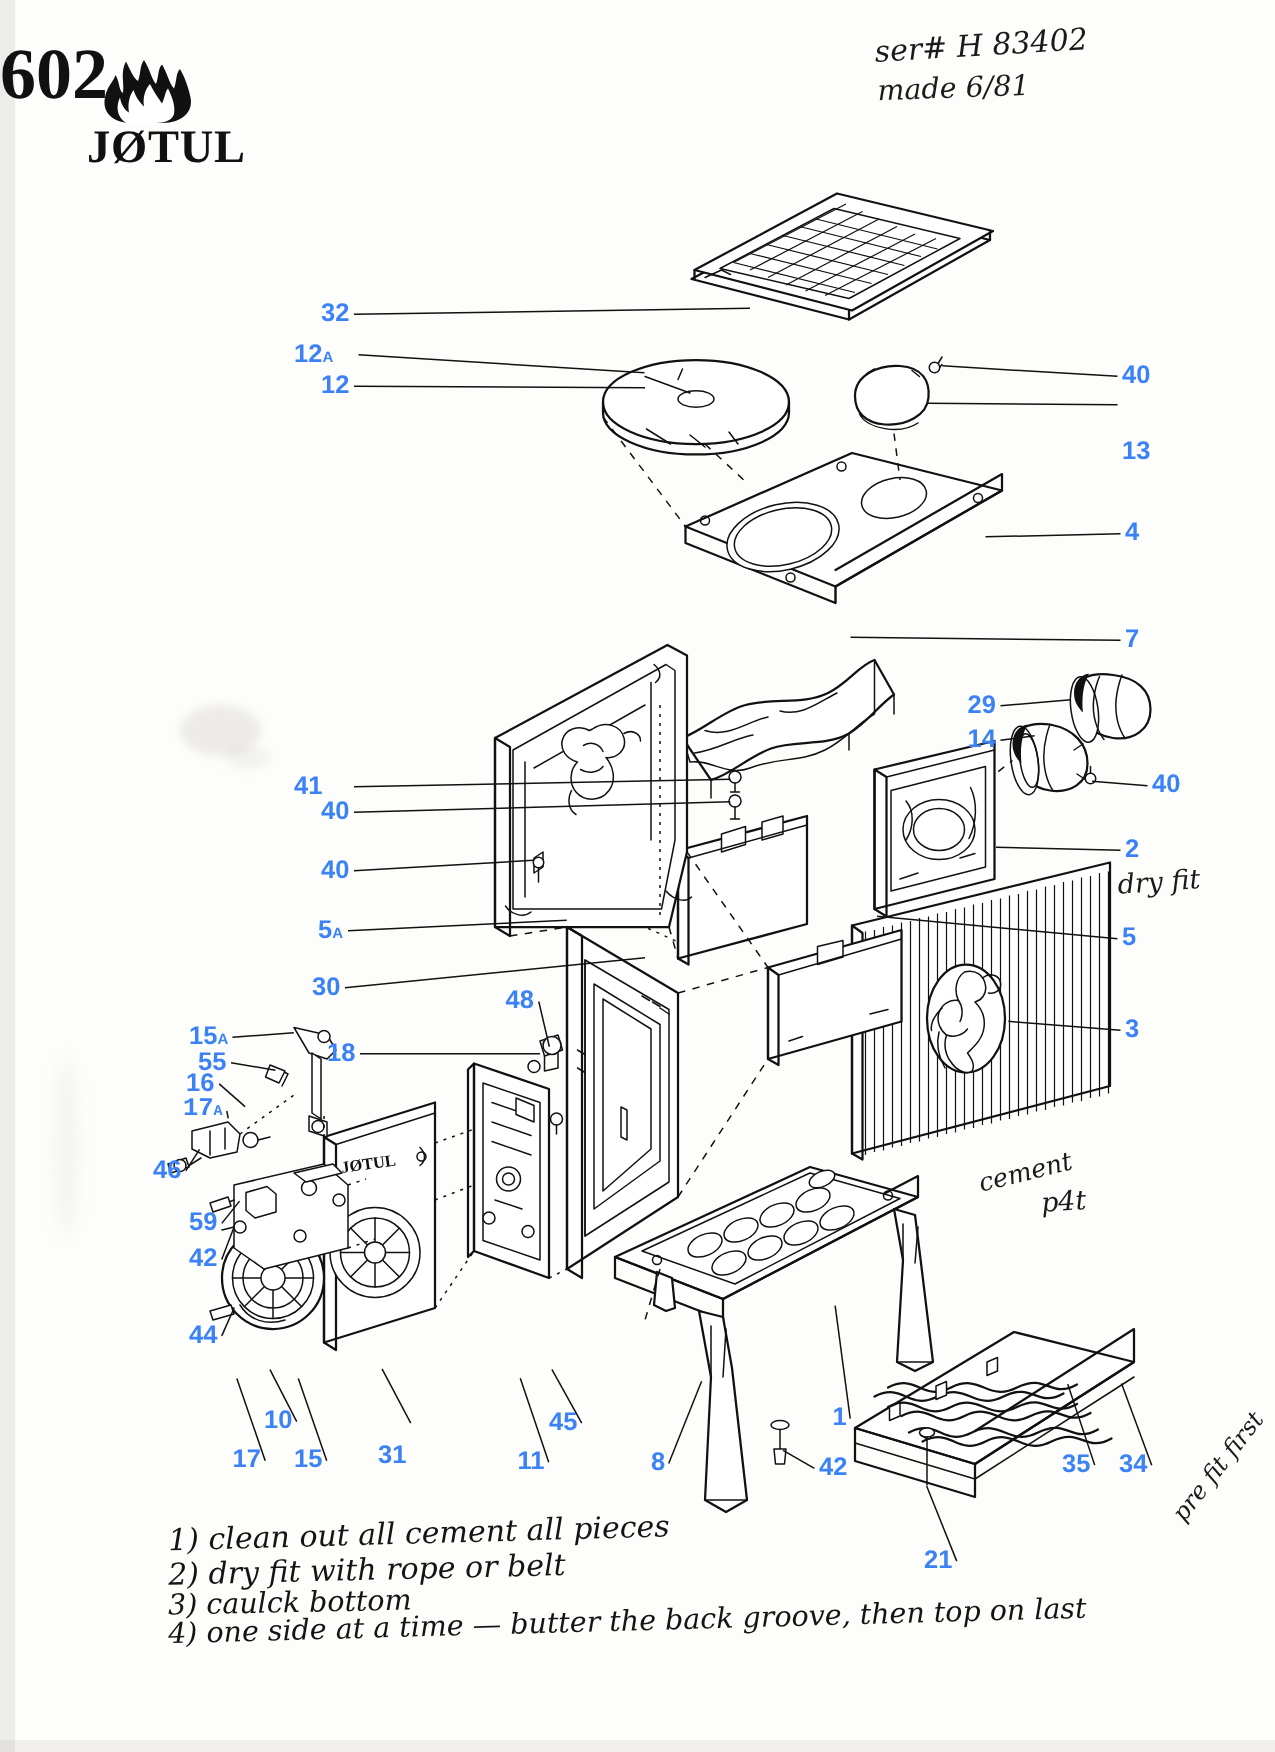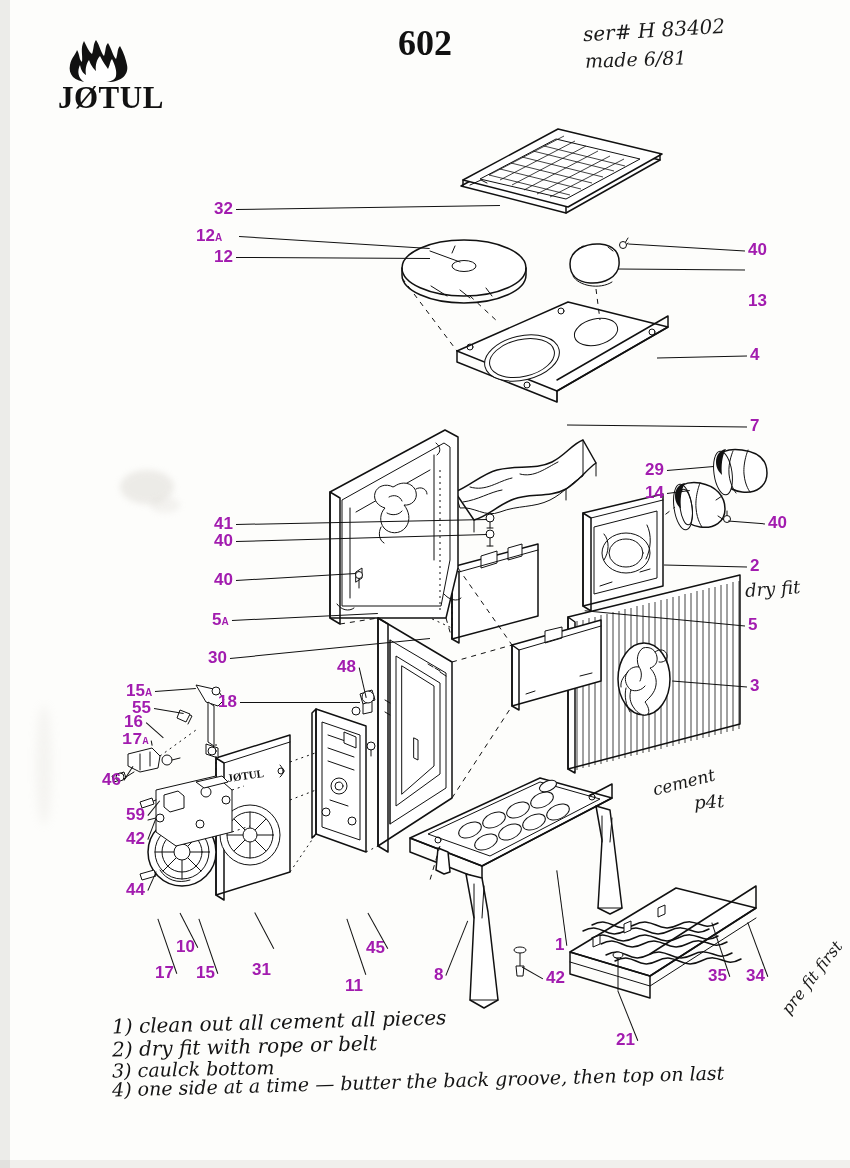--- a/index.html
+++ b/index.html
@@ -10,43 +10,43 @@
   
   .smudge{position:absolute;border-radius:50%;background:#cfcbc4;opacity:.35;filter:blur(3px);}
   .edge-line{position:absolute;background:#bdbab5;}
 
   
   .brand{position:absolute;left:58px;top:38px;width:120px;}
   .brand svg{display:block;}
   .brand-word{font-family:"Liberation Serif",serif;font-weight:bold;font-size:31px;
                letter-spacing:.5px;color:#111;line-height:1;margin-top:-2px;}
 
-  .model-title{position:absolute;left:0;right:0;top:22px;text-align:center;
-               font-family:"Liberation Serif",serif;font-weight:bold;font-size:36px;color:#111;}
+  .model-title{position:absolute;left:0;right:0;top:22px;text-align:left;
+               font-family:"Liberation Serif",serif;font-weight:bold;font-size:48px;color:#111;}
 
   
   .hand{position:absolute;font-family:"DejaVu Serif",serif;color:#1a1a1a;
         font-style:italic;white-space:nowrap;}
   .hw-ser{left:583px;top:18px;font-size:20px;transform:rotate(-3.5deg);}
   .hw-made{left:585px;top:48px;font-size:19px;transform:rotate(-2deg);}
   .hw-dryfit{left:745px;top:578px;font-size:18px;transform:rotate(-4deg);}
   .hw-cement{left:652px;top:772px;font-size:17px;transform:rotate(-14deg);}
   .hw-put{left:694px;top:791px;font-size:18px;transform:rotate(-4deg);}
   .hw-prefit{left:768px;top:968px;font-size:16px;transform:rotate(-52deg);}
   .notes{position:absolute;left:112px;top:1008px;font-family:"DejaVu Serif",serif;
          font-style:italic;color:#141414;}
   .notes div{white-space:nowrap;line-height:1.0;}
   .n1{font-size:20px;transform:rotate(-1.6deg);}
   .n2{font-size:20px;margin-top:4px;transform:rotate(-1.4deg);}
   .n3{font-size:19px;margin-top:3px;transform:rotate(-1.2deg);}
   .n4{font-size:19px;margin-top:-2px;transform:rotate(-1.6deg);}
 
   
   .lbl{position:absolute;font-family:"Liberation Sans",sans-serif;font-weight:bold;
-       font-size:17px;color:#a21caf;white-space:nowrap;}
+       font-size:17px;color:#3b82f6;white-space:nowrap;}
   .lbl sub{font-size:10px;font-weight:bold;vertical-align:baseline;}
   .lead{position:absolute;background:#111;height:1.4px;transform-origin:0 50%;}
 
   
   svg.art{position:absolute;left:0;top:0;width:850px;height:1168px;overflow:visible;}
   .ln{fill:none;stroke:#111;stroke-width:1.5;stroke-linejoin:round;stroke-linecap:round;}
   .ln-t{fill:none;stroke:#111;stroke-width:1;stroke-linejoin:round;stroke-linecap:round;}
   .ln-h{fill:none;stroke:#111;stroke-width:.8;}
   .fillw{fill:#ffffff;stroke:#111;stroke-width:1.5;stroke-linejoin:round;}
   .fillw-t{fill:#ffffff;stroke:#111;stroke-width:1;stroke-linejoin:round;}
@@ -458,21 +458,21 @@
       <div class="lbl" style="left: 645px; top: 483px;">14</div>
       <div class="lead" style="left: 667px; top: 493px; width: 23.1948px; transform: rotate(-7.43141deg);"></div>
       <div class="lbl" style="left: 768px; top: 513px;">40</div>
       <div class="lead" style="left: 765px; top: 523px; width: 37.1214px; transform: rotate(-175.365deg);"></div>
       <div class="lbl" style="left: 750px; top: 556px;">2</div>
       <div class="lead" style="left: 747px; top: 566px; width: 83.0241px; transform: rotate(-178.62deg);"></div>
       <div class="lbl" style="left: 748px; top: 615px;">5</div>
       <div class="lead" style="left: 745px; top: 625px; width: 160.702px; transform: rotate(-174.644deg);"></div>
       <div class="lbl" style="left: 750px; top: 676px;">3</div>
       <div class="lead" style="left: 747px; top: 686px; width: 75.2396px; transform: rotate(-175.426deg);"></div>
-      <div class="lbl" style="left: 214px; top: 514px;">41</div>
+      <div class="lbl" style="left: 196px; top: 514px;">41</div>
       <div class="lead" style="left: 236px; top: 524px; width: 251.05px; transform: rotate(-1.1412deg);"></div>
       <div class="lbl" style="left: 214px; top: 531px;">40</div>
       <div class="lead" style="left: 236px; top: 541px; width: 251.098px; transform: rotate(-1.59748deg);"></div>
       <div class="lbl" style="left: 214px; top: 570px;">40</div>
       <div class="lead" style="left: 236px; top: 580px; width: 120.204px; transform: rotate(-3.33847deg);"></div>
       <div class="lbl" style="left: 212px; top: 610px;">5<sub>A</sub></div>
       <div class="lead" style="left: 232px; top: 620px; width: 146.168px; transform: rotate(-2.74496deg);"></div>
       <div class="lbl" style="left: 208px; top: 648px;">30</div>
       <div class="lead" style="left: 230px; top: 658px; width: 200.998px; transform: rotate(-5.71059deg);"></div>
       <div class="lbl" style="left: 337px; top: 657px;">48</div>
@@ -496,21 +496,21 @@
       <div class="lbl" style="left: 126px; top: 880px;">44</div>
       <div class="lead" style="left: 148px; top: 890px; width: 19.6977px; transform: rotate(-66.0375deg);"></div>
       <div class="lbl" style="left: 155px; top: 963px;">17</div>
       <div class="lead" style="left: 177px; top: 973px; width: 58.1893px; transform: rotate(-109.058deg);"></div>
       <div class="lbl" style="left: 176px; top: 937px;">10</div>
       <div class="lead" style="left: 198px; top: 947px; width: 39.3573px; transform: rotate(-117.216deg);"></div>
       <div class="lbl" style="left: 196px; top: 963px;">15</div>
       <div class="lead" style="left: 218px; top: 973px; width: 58.1893px; transform: rotate(-109.058deg);"></div>
       <div class="lbl" style="left: 252px; top: 960px;">31</div>
       <div class="lead" style="left: 274px; top: 948px; width: 40.7063px; transform: rotate(-117.824deg);"></div>
-      <div class="lbl" style="left: 345px; top: 964px; margin-top: 12px;">11</div>
+      <div class="lbl" style="left: 345px; top: 964px;">11</div>
       <div class="lead" style="left: 366px; top: 974px; width: 59.1354px; transform: rotate(-108.741deg);"></div>
       <div class="lbl" style="left: 366px; top: 938px;">45</div>
       <div class="lead" style="left: 388px; top: 948px; width: 41.1825px; transform: rotate(-119.055deg);"></div>
       <div class="lbl" style="left: 434px; top: 965px;">8</div>
       <div class="lead" style="left: 446px; top: 975px; width: 59.2368px; transform: rotate(-68.1986deg);"></div>
       <div class="lbl" style="left: 555px; top: 935px;">1</div>
       <div class="lead" style="left: 567px; top: 945px; width: 75.6637px; transform: rotate(-97.5946deg);"></div>
       <div class="lbl" style="left: 546px; top: 968px;">42</div>
       <div class="lead" style="left: 543px; top: 978px; width: 24.1868px; transform: rotate(-150.255deg);"></div>
       <div class="lbl" style="left: 616px; top: 1030px;">21</div>

